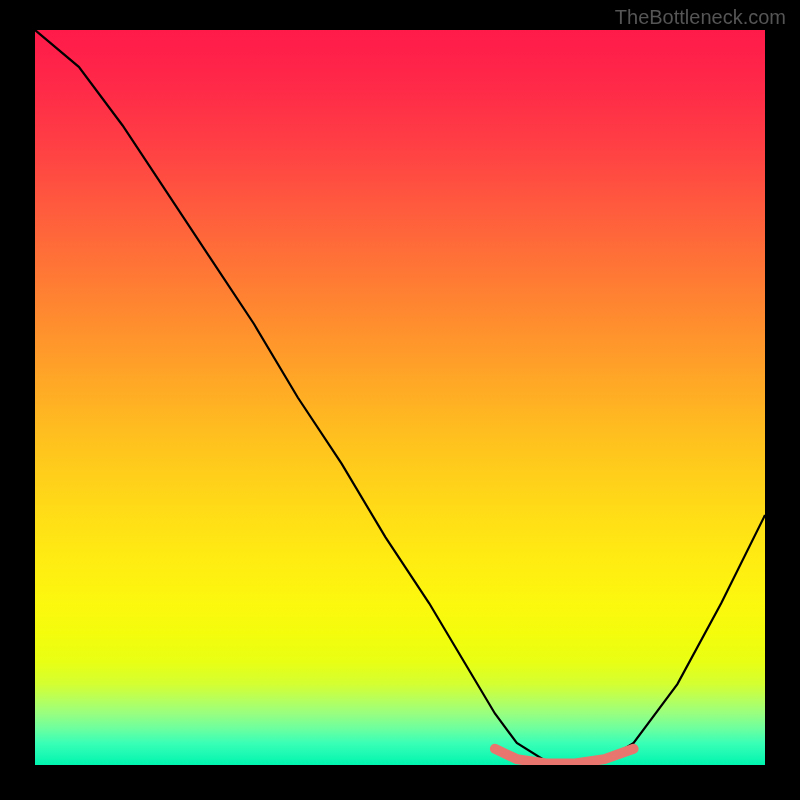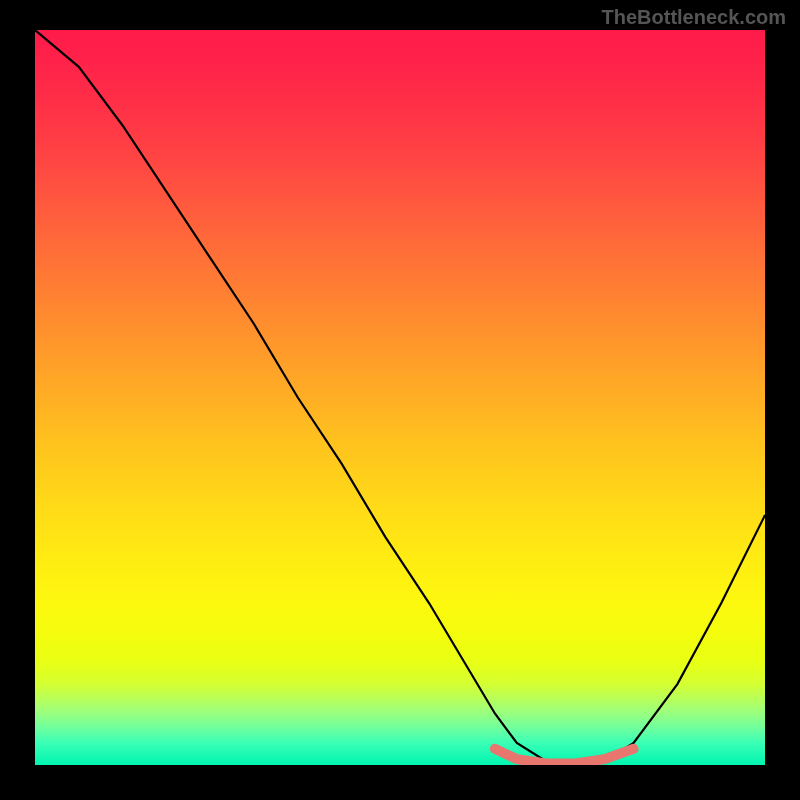--- a/index.html
+++ b/index.html
@@ -10,21 +10,21 @@
     font-family: Arial, sans-serif;
     position: relative;
     overflow: hidden;
   }
   .watermark {
     position: absolute;
     top: 6px;
     right: 14px;
     color: #555;
     font-size: 20px;
-    font-weight: 700;
+    font-weight: 400;
     z-index: 10;
   }
   .plot-area {
     position: absolute;
     left: 35px;
     top: 30px;
     width: 730px;
     height: 735px;
     background: linear-gradient(to bottom,
       #ff1a4a 0%,

